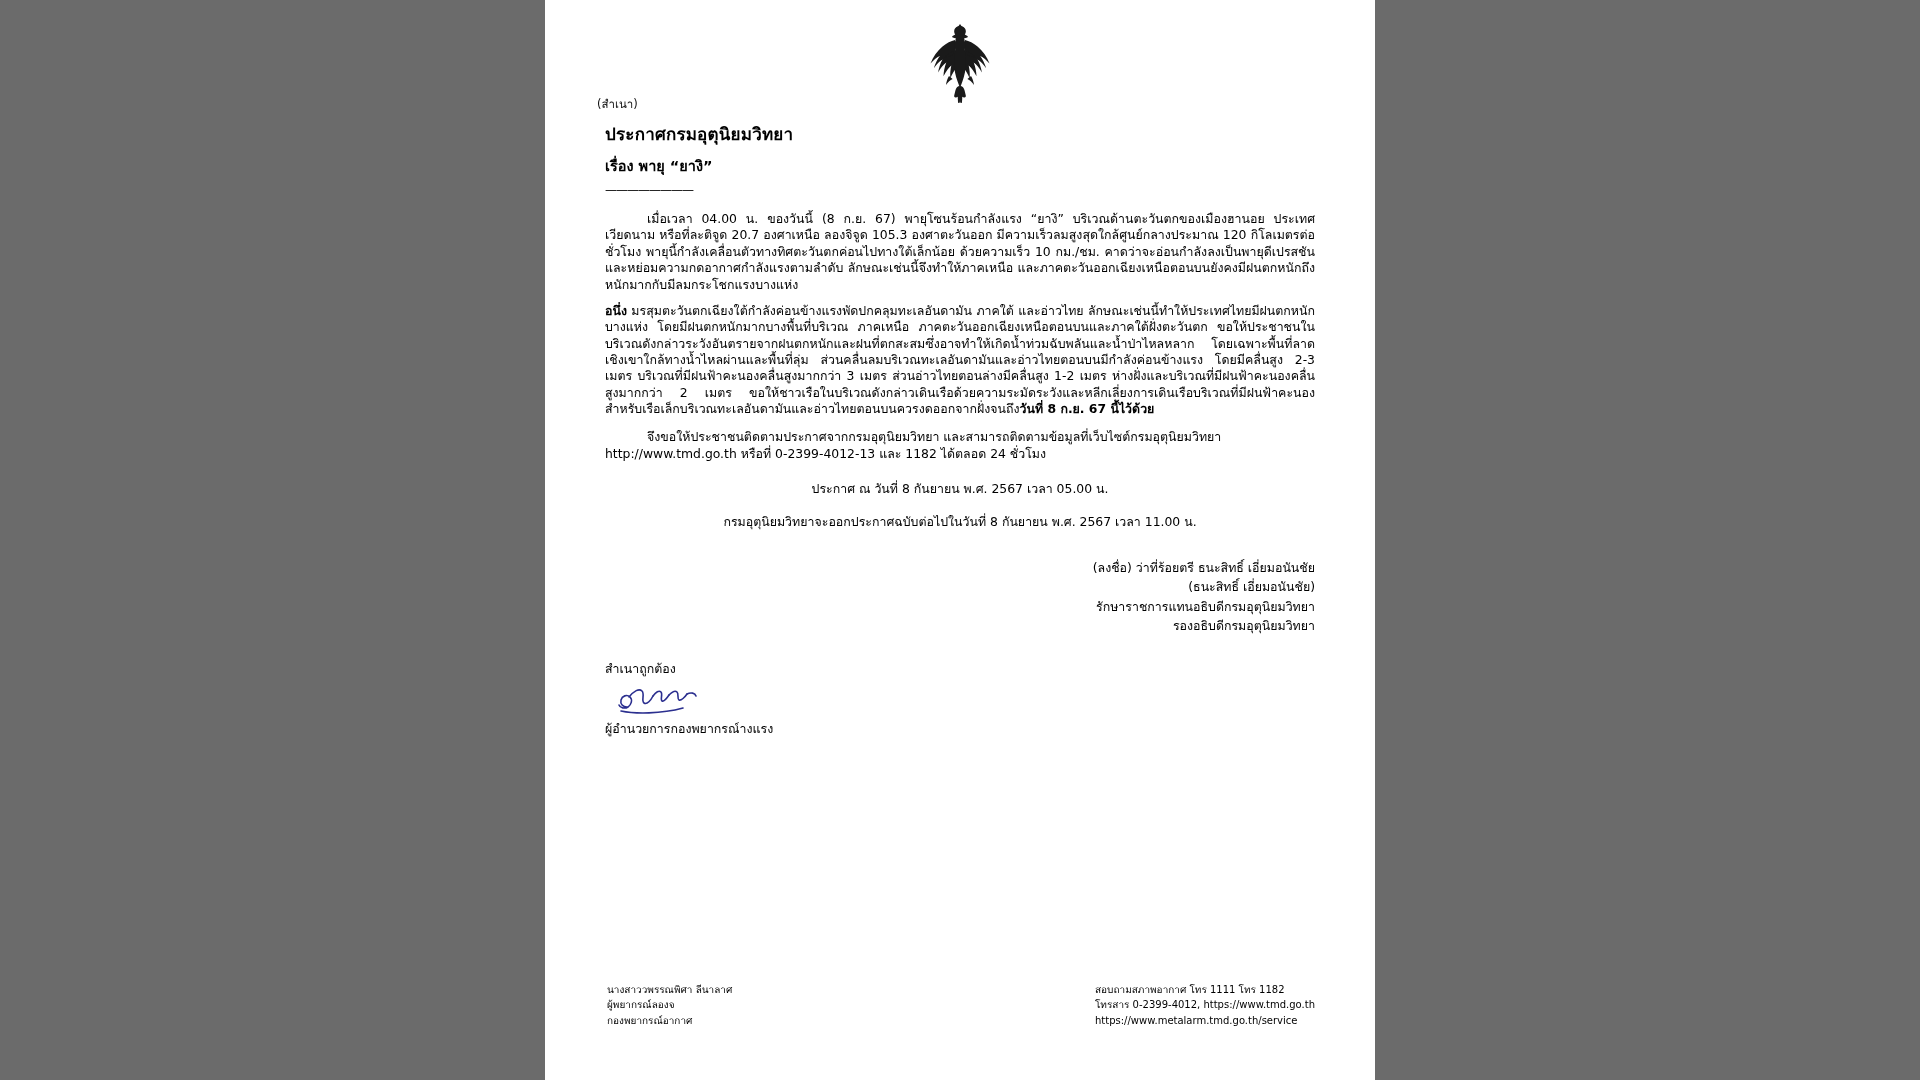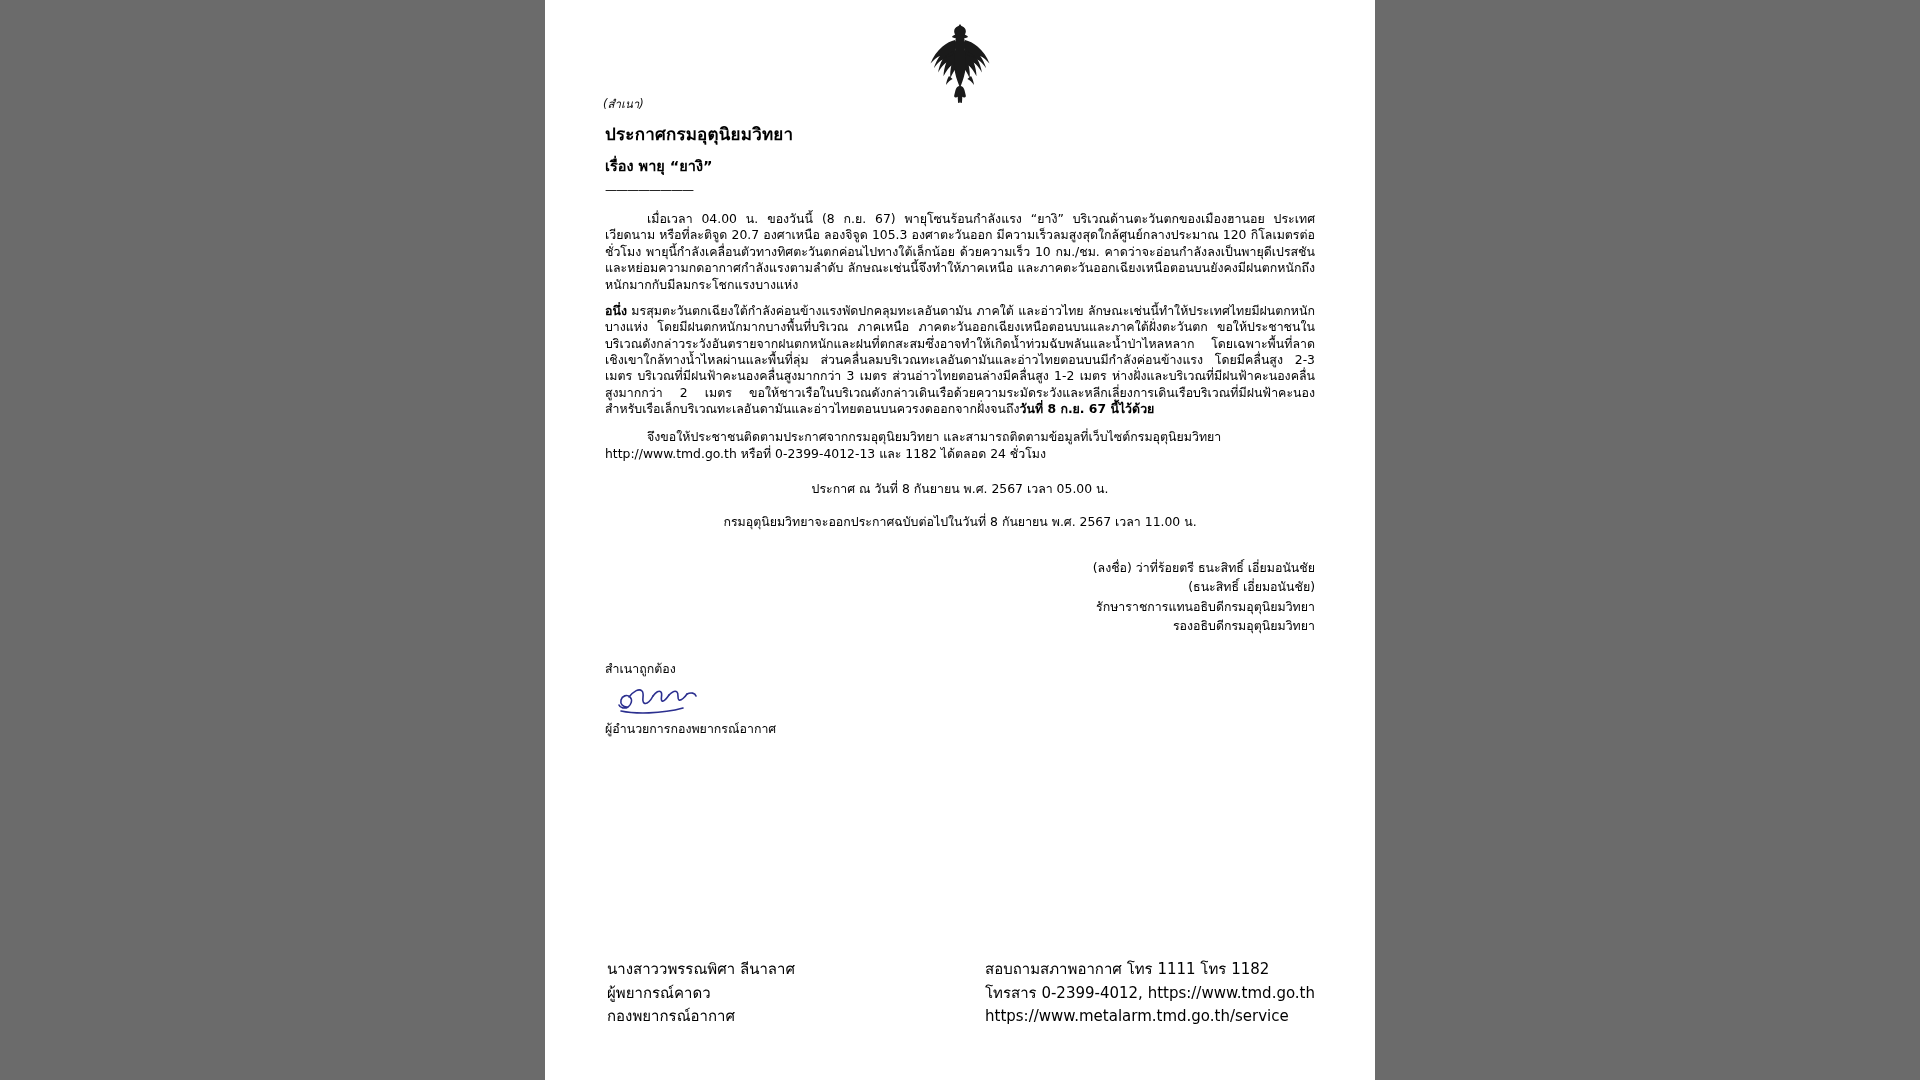--- a/index.html
+++ b/index.html
@@ -32,25 +32,24 @@
   .emblem {
     width: 100%;
     display: flex;
     justify-content: center;
     margin-top: 10px;
   }
   .emblem svg { display: block; }
 
   .copy-mark {
     position: absolute;
-    left: 58px;
+    left: 52px;
     top: 95px;
     font-size: 11.5px;
     color: #111;
-    font-style: italic;
   }
 
   .titles {
     text-align: left;
     margin-top: 14px;
   }
   .t1 {
     font-size: 17px;
     font-weight: bold;
     letter-spacing: .2px;
@@ -111,21 +110,21 @@
     margin: 2px 0 2px 10px;
     height: 36px;
   }
   .sigimg svg { display:block; }
 
   .footer {
     position: absolute;
     left: 62px;
     right: 60px;
     bottom: 52px;
-    font-size: 15px;
+    font-size: 10px;
     line-height: 1.55;
     display: flex;
     justify-content: space-between;
   }
   .footer .right { text-align: left; }
 </style>
 </head>
 <body>
 
 <div class="viewer">
@@ -190,28 +189,28 @@
             <g fill="none" stroke="#2b2f8f" stroke-width="1.6" stroke-linecap="round">
               <path d="M12 26c-4 0-7-3-6-7s6-6 9-3 1 8-2 10-8 1-9-2"></path>
               <path d="M14 16c5-6 10-9 13-6s-1 10 2 12 7-3 9-7"></path>
               <path d="M38 15c3-4 6-6 8-4s-1 8 1 9 5-3 7-6"></path>
               <path d="M54 14c3-3 6-5 8-3s0 7 2 8 6-3 8-6"></path>
               <path d="M72 13c4-2 8-1 9 2"></path>
               <path d="M6 30c14 3 40 3 62-3"></path>
             </g>
           </svg>
         </div>
-        <div>ผู้อำนวยการกองพยากรณ์อากาศ</div>
+        <div>ผู้อำนวยการกองพยากรณ์างแรง</div>
       </div>
     </div>
 
     <div class="footer">
       <div class="left">
         <div>นางสาววพรรณพิศา ลีนาลาศ</div>
-        <div>ผู้พยากรณ์คาดว</div>
+        <div>ผู้พยากรณ์ลองจ</div>
         <div>กองพยากรณ์อากาศ</div>
       </div>
       <div class="right">
         <div>สอบถามสภาพอากาศ โทร 1111 โทร 1182</div>
         <div>โทรสาร 0-2399-4012, https://www.tmd.go.th</div>
         <div>https://www.metalarm.tmd.go.th/service</div>
       </div>
     </div>
 
   </div>

